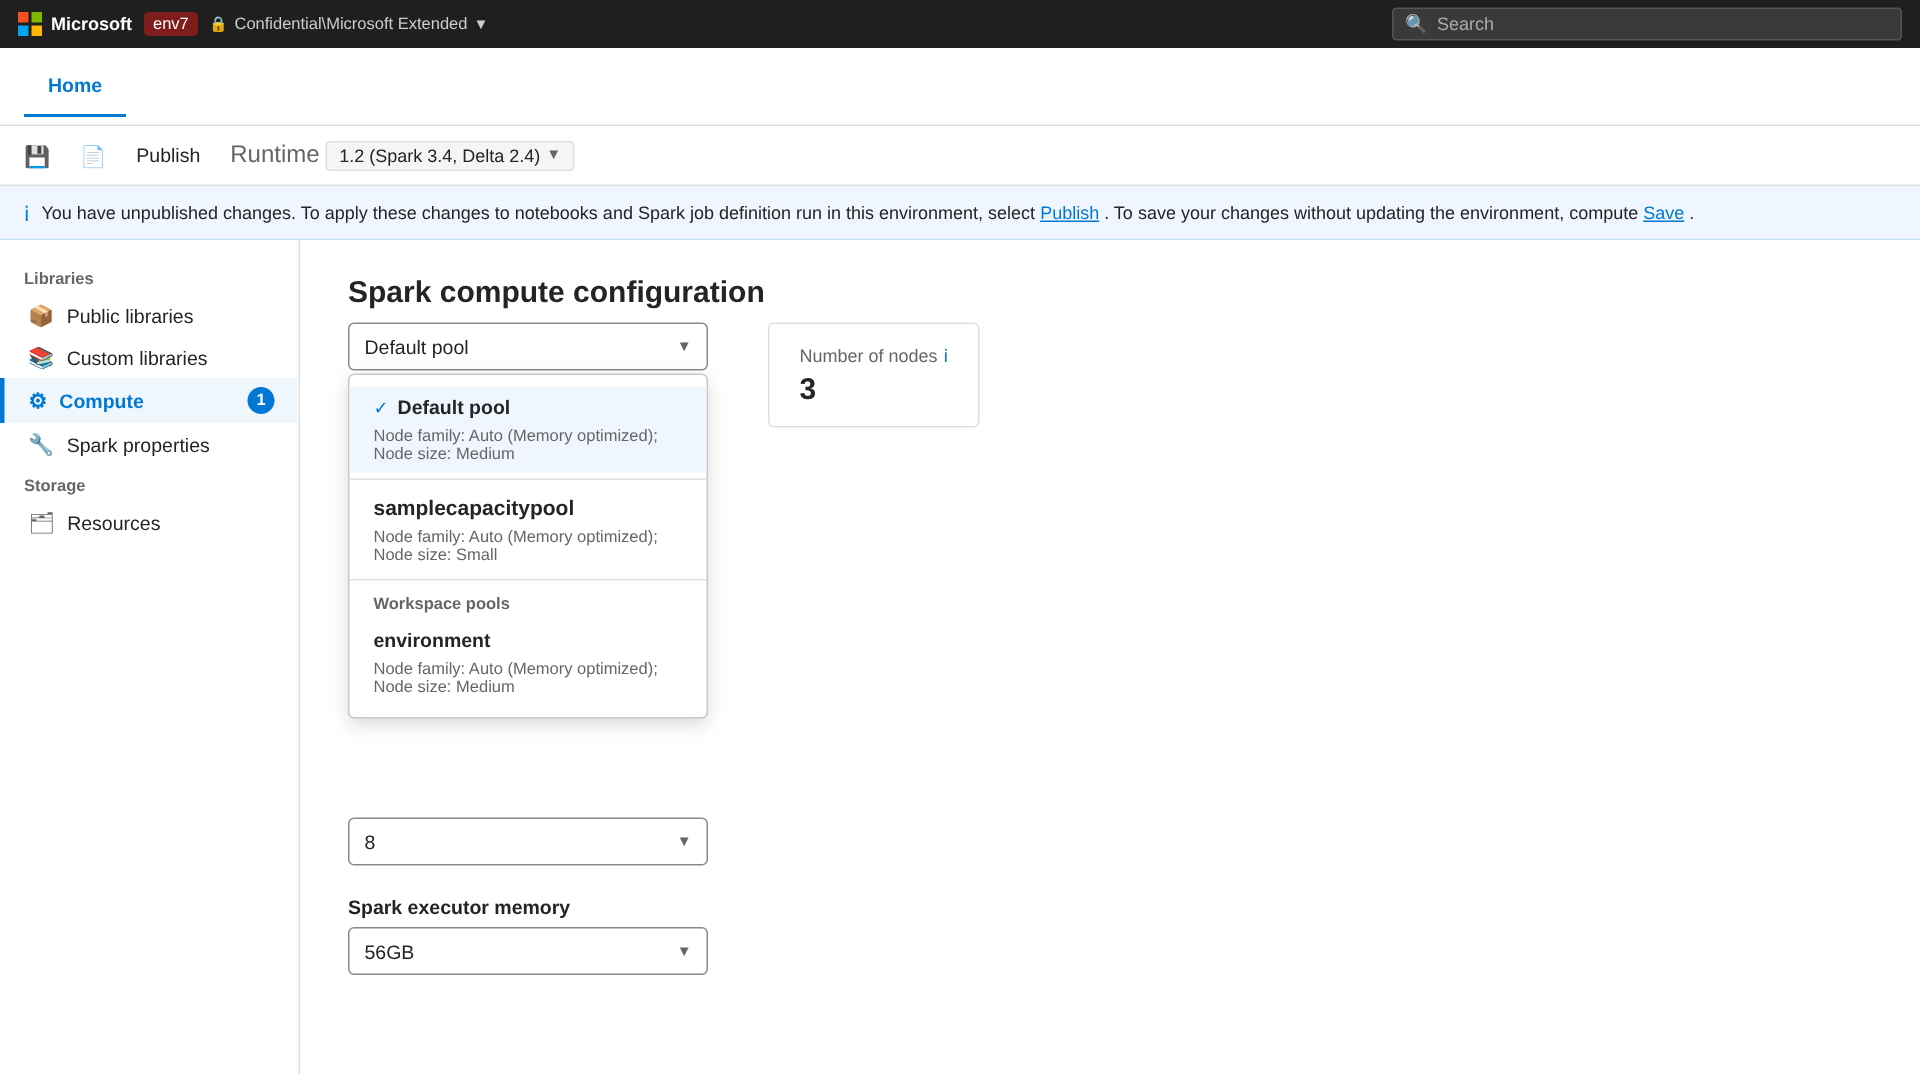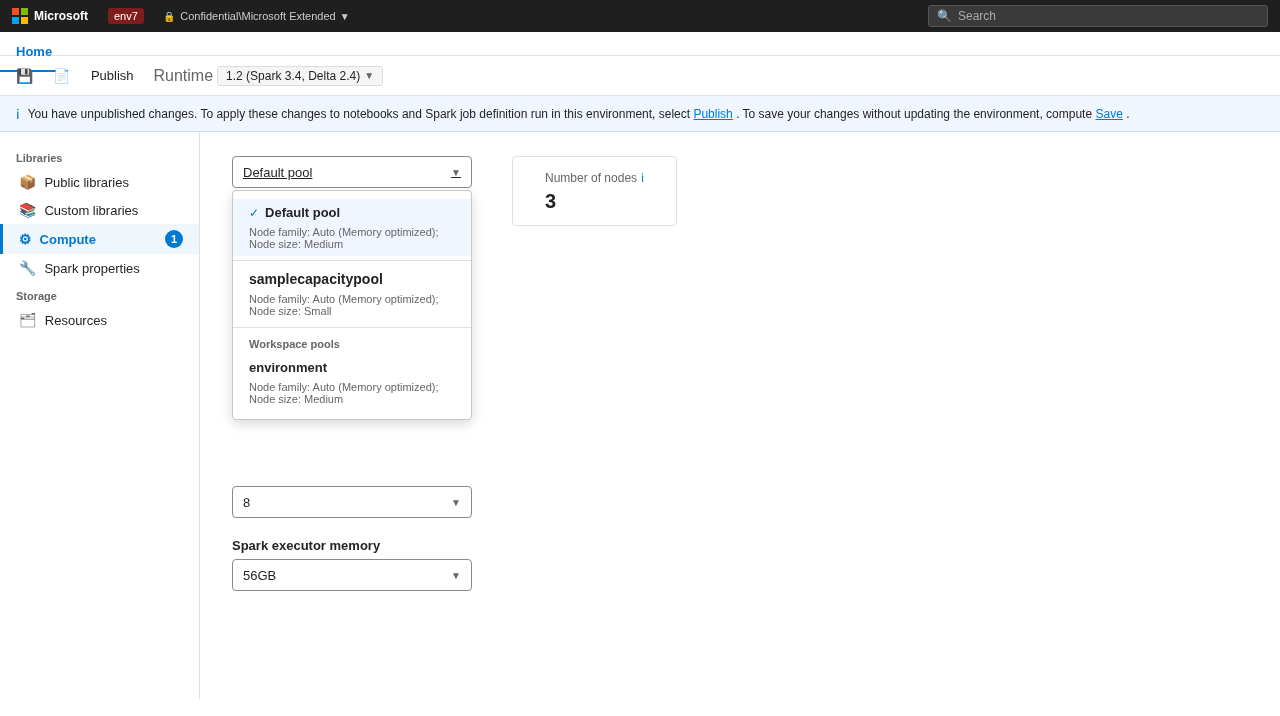--- a/index.html
+++ b/index.html
@@ -5,21 +5,21 @@
     * { box-sizing: border-box; margin: 0; padding: 0; }
     body { font-family: 'Segoe UI', Arial, sans-serif; font-size: 13px; background: #fff; color: #242424; overflow: hidden; }
 
     
     .top-bar {
       height: 32px;
       background: #1f1f1f;
       display: flex;
       align-items: center;
       padding: 0 12px;
-      gap: 20px;
+      gap: 8px;
     }
     .ms-logo {
       display: flex;
       align-items: center;
       gap: 6px;
     }
     .ms-logo-grid {
       display: grid;
       grid-template-columns: 1fr 1fr;
       gap: 2px;
@@ -51,26 +51,26 @@
       display: flex;
       align-items: center;
       padding: 0 8px;
       gap: 6px;
       color: #aaa;
       font-size: 12px;
     }
 
     
     .nav-bar {
-      height: 24px;
+      height: 52px;
       background: #fff;
       border-bottom: 1px solid #e0e0e0;
       display: flex;
-      align-items: flex-start;
-      padding: 0 0px;
+      align-items: center;
+      padding: 0 16px;
     }
     .nav-tab {
       height: 40px;
       display: flex;
       align-items: center;
       padding: 0 16px;
       font-size: 13px;
       color: #242424;
       cursor: pointer;
       border-bottom: 2px solid transparent;
@@ -379,24 +379,25 @@
     </div>
 
     <div class="sidebar-section-title">Storage</div>
     <div class="sidebar-item">
       <span class="sidebar-item-icon">🗂</span>
       <span>Resources</span>
     </div>
   </div>
 
   <div class="content">
+    <div class="page-title">Spark compute configuration</div>
 
 
     <div style="display:flex; align-items:flex-start; gap:20px; margin-bottom:8px; position:relative;">
-      <div style="position:relative;text-decoration:underline;">
+      <div style="position:relative;">
 
         <div class="dropdown-btn" style="width:240px;">
           <span>Default pool</span>
           <span style="font-size:10px; color:#666;">▼</span>
         </div>
 
         <div class="pool-dropdown-menu">
 
           <div class="pool-item selected">
             <div class="pool-item-header">
@@ -420,21 +421,21 @@
           <div class="pool-group-title">Workspace pools</div>
           <div class="pool-item">
             <div class="pool-item-header">
               <span class="pool-item-name">environment</span>
             </div>
             <span class="pool-item-desc">Node family: Auto (Memory optimized); Node size: Medium</span>
           </div>
         </div>
       </div>
 
-      <div style="border:1px solid #e0e0e0; border-radius:4px; padding:12px 32px; background:#fff; font-size:12px; min-width:120px; margin-left:20px;">
+      <div style="border:1px solid #e0e0e0; border-radius:4px; padding:12px 20px; background:#fff; font-size:12px; min-width:120px; margin-left:20px;">
         <div class="nodes-label">
           <span>Number of nodes</span>
           <span style="color:#0078d4;">ℹ</span>
         </div>
         <div class="nodes-value">3</div>
       </div>
     </div>
 
     <div class="form-group" style="margin-top: 260px;">
       <div class="select-dropdown">

